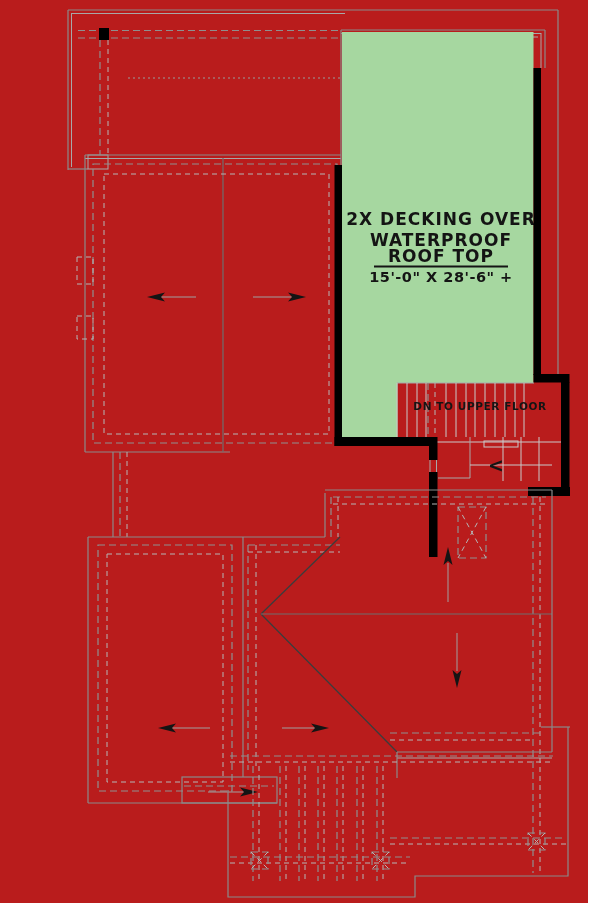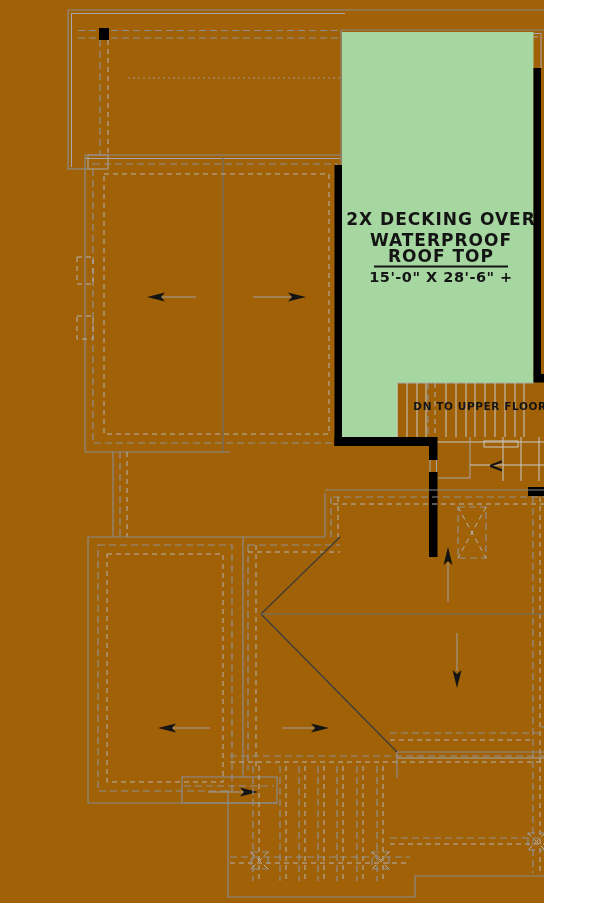--- a/index.html
+++ b/index.html
@@ -1,16 +1,16 @@
 <!DOCTYPE html>
 <html><head>
 <meta charset="utf-8">
 <style>
   html,body{margin:0;padding:0;background:#ffffff;}
-  #stage{position:relative;width:544px;height:903px;background:#a16207;overflow:hidden;}
+  #stage{position:relative;width:588px;height:903px;background:#b91c1c;overflow:hidden;}
   svg{position:absolute;left:0;top:0;}
   .g1{stroke:#8a8a8a;stroke-width:1.2;fill:none;}
   .g2{stroke:#a8a8a8;stroke-width:1;fill:none;}
   .lt{stroke:#c9c9c9;stroke-width:1;fill:none;}
   .d1{stroke:#8f8f8f;stroke-width:1.2;fill:none;stroke-dasharray:7 4;}
   .d2{stroke:#b5b5b5;stroke-width:1;fill:none;stroke-dasharray:5 4;}
   .dot{stroke:#9a9a9a;stroke-width:1;fill:none;stroke-dasharray:2 3;}
   .blk{fill:#000000;stroke:none;}
   .diag{stroke:#3c3c3c;stroke-width:1.3;fill:none;}
   .ridge{stroke:#6e6e6e;stroke-width:1.2;fill:none;}

